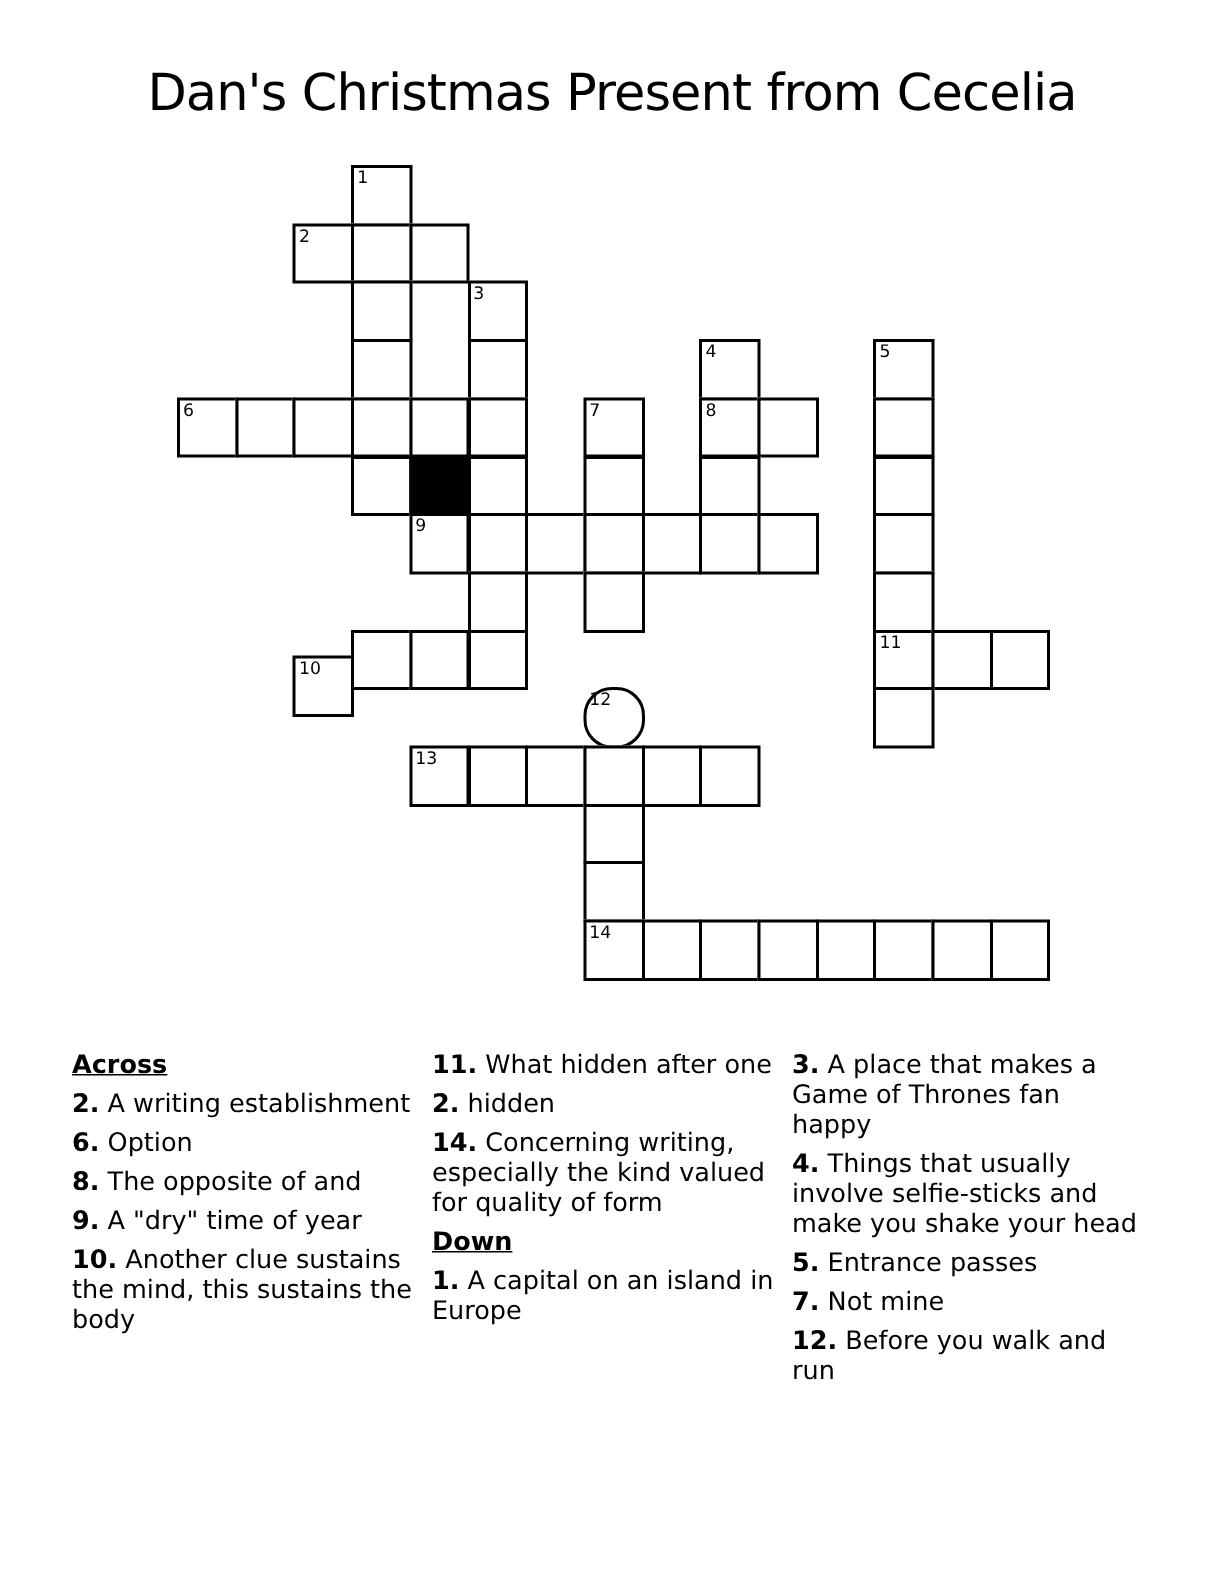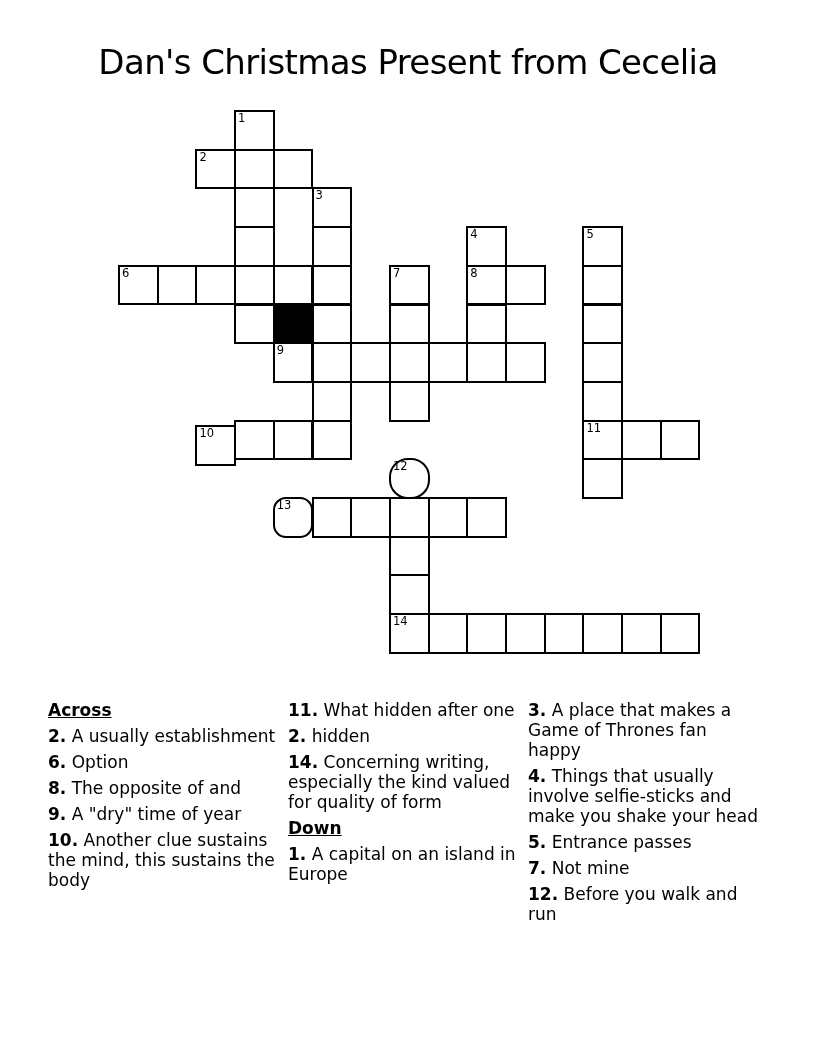--- a/index.html
+++ b/index.html
@@ -93,36 +93,36 @@
       <div class="cell" style="left: 311.5px; top: 342.2px;"></div>
       <div class="cell" style="left: 350.2px; top: 342.2px;"></div>
       <div class="cell" style="left: 388.9px; top: 342.2px;"></div>
       <div class="cell" style="left: 427.6px; top: 342.2px;"></div>
       <div class="cell" style="left: 466.3px; top: 342.2px;"></div>
       <div class="cell" style="left: 505px; top: 342.2px;"></div>
       <div class="cell" style="left: 582.4px; top: 342.2px;"></div>
       <div class="cell" style="left: 311.5px; top: 380.9px;"></div>
       <div class="cell" style="left: 388.9px; top: 380.9px;"></div>
       <div class="cell" style="left: 582.4px; top: 380.9px;"></div>
-      <div class="cell" style="left: 195.4px; top: 425px; padding-left: 11px;">
+      <div class="cell" style="left: 195.4px; top: 437px; padding-left: 11px;">
         <span class="cellnum">10</span>
       </div>
       <div class="cell" style="left: 234.1px; top: 419.6px;"></div>
       <div class="cell" style="left: 272.8px; top: 419.6px;"></div>
       <div class="cell" style="left: 311.5px; top: 419.6px;"></div>
       <div class="cell" style="left: 582.4px; top: 419.6px;">
         <span class="cellnum">11</span>
       </div>
       <div class="cell" style="left: 621.1px; top: 419.6px;"></div>
       <div class="cell" style="left: 659.8px; top: 419.6px;"></div>
       <div class="cell" style="left: 388.9px; top: 458.3px; border-radius: 19px;">
         <span class="cellnum">12</span>
       </div>
       <div class="cell" style="left: 582.4px; top: 458.3px;"></div>
-      <div class="cell" style="left: 272.8px; top: 497px; border-radius: 13px;">
+      <div class="cell" style="left: 272.8px; top: 497px;">
         <span class="cellnum">13</span>
       </div>
       <div class="cell" style="left: 311.5px; top: 497px;"></div>
       <div class="cell" style="left: 350.2px; top: 497px;"></div>
       <div class="cell" style="left: 388.9px; top: 497px;"></div>
       <div class="cell" style="left: 427.6px; top: 497px;"></div>
       <div class="cell" style="left: 466.3px; top: 497px;"></div>
       <div class="cell" style="left: 388.9px; top: 535.7px;"></div>
       <div class="cell" style="left: 388.9px; top: 574.4px;"></div>
       <div class="cell" style="left: 388.9px; top: 613.1px;">
@@ -132,21 +132,21 @@
       <div class="cell" style="left: 466.3px; top: 613.1px;"></div>
       <div class="cell" style="left: 505px; top: 613.1px;"></div>
       <div class="cell" style="left: 543.7px; top: 613.1px;"></div>
       <div class="cell" style="left: 582.4px; top: 613.1px;"></div>
       <div class="cell" style="left: 621.1px; top: 613.1px;"></div>
       <div class="cell" style="left: 659.8px; top: 613.1px;"></div>
     </div>
   <div class="clues">
     <div class="clue-col" id="col0">
         <div class="clue-header">Across</div>
-        <div class="clue"><span class="num">2.</span> <span>A usually establishment</span></div>
+        <div class="clue"><span class="num">2.</span> <span>A writing establishment</span></div>
         <div class="clue"><span class="num">6.</span> <span>Option</span></div>
         <div class="clue"><span class="num">8.</span> <span>The opposite of and</span></div>
         <div class="clue"><span class="num">9.</span> <span>A "dry" time of year</span></div>
         <div class="clue"><span class="num">10.</span> <span>Another clue sustains the mind, this sustains the body</span></div>
       </div>
     <div class="clue-col" id="col1">
         <div class="clue"><span class="num">11.</span> <span>What hidden after one</span></div>
         <div class="clue"><span class="num">2.</span> <span>hidden</span></div>
         <div class="clue"><span class="num">14.</span> <span>Concerning writing, especially the kind valued for quality of form</span></div>
         <div class="clue-header">Down</div>

